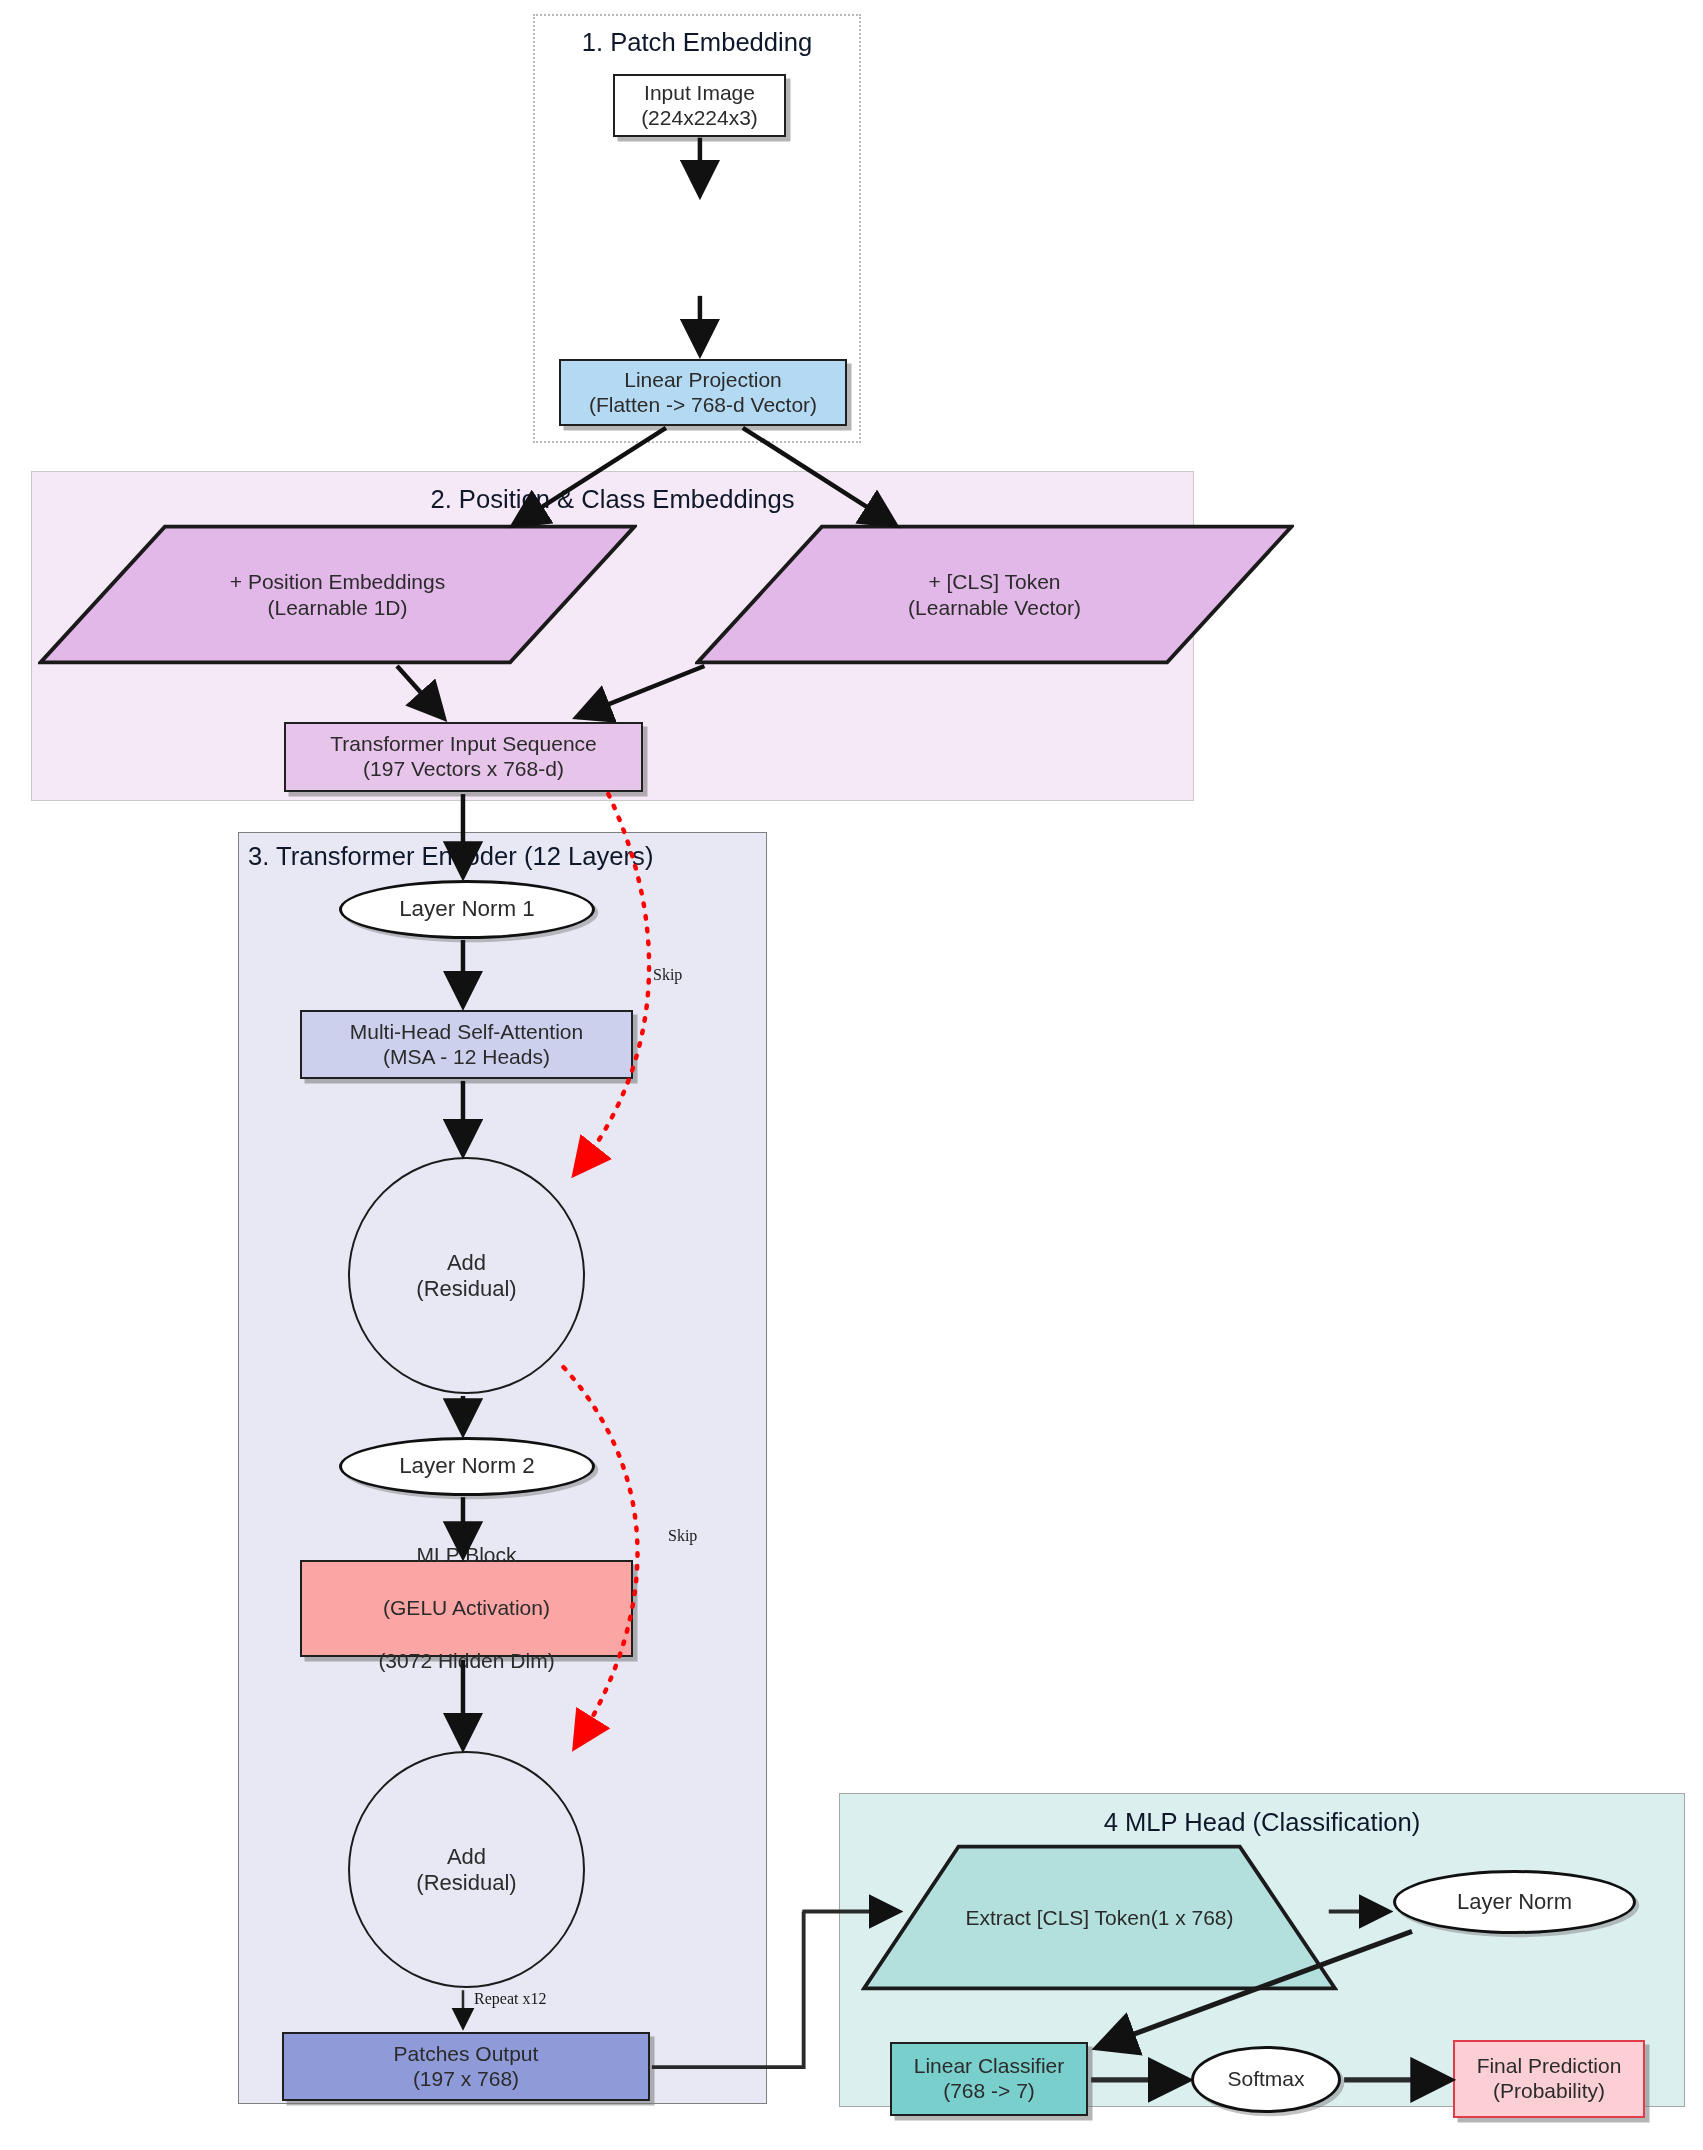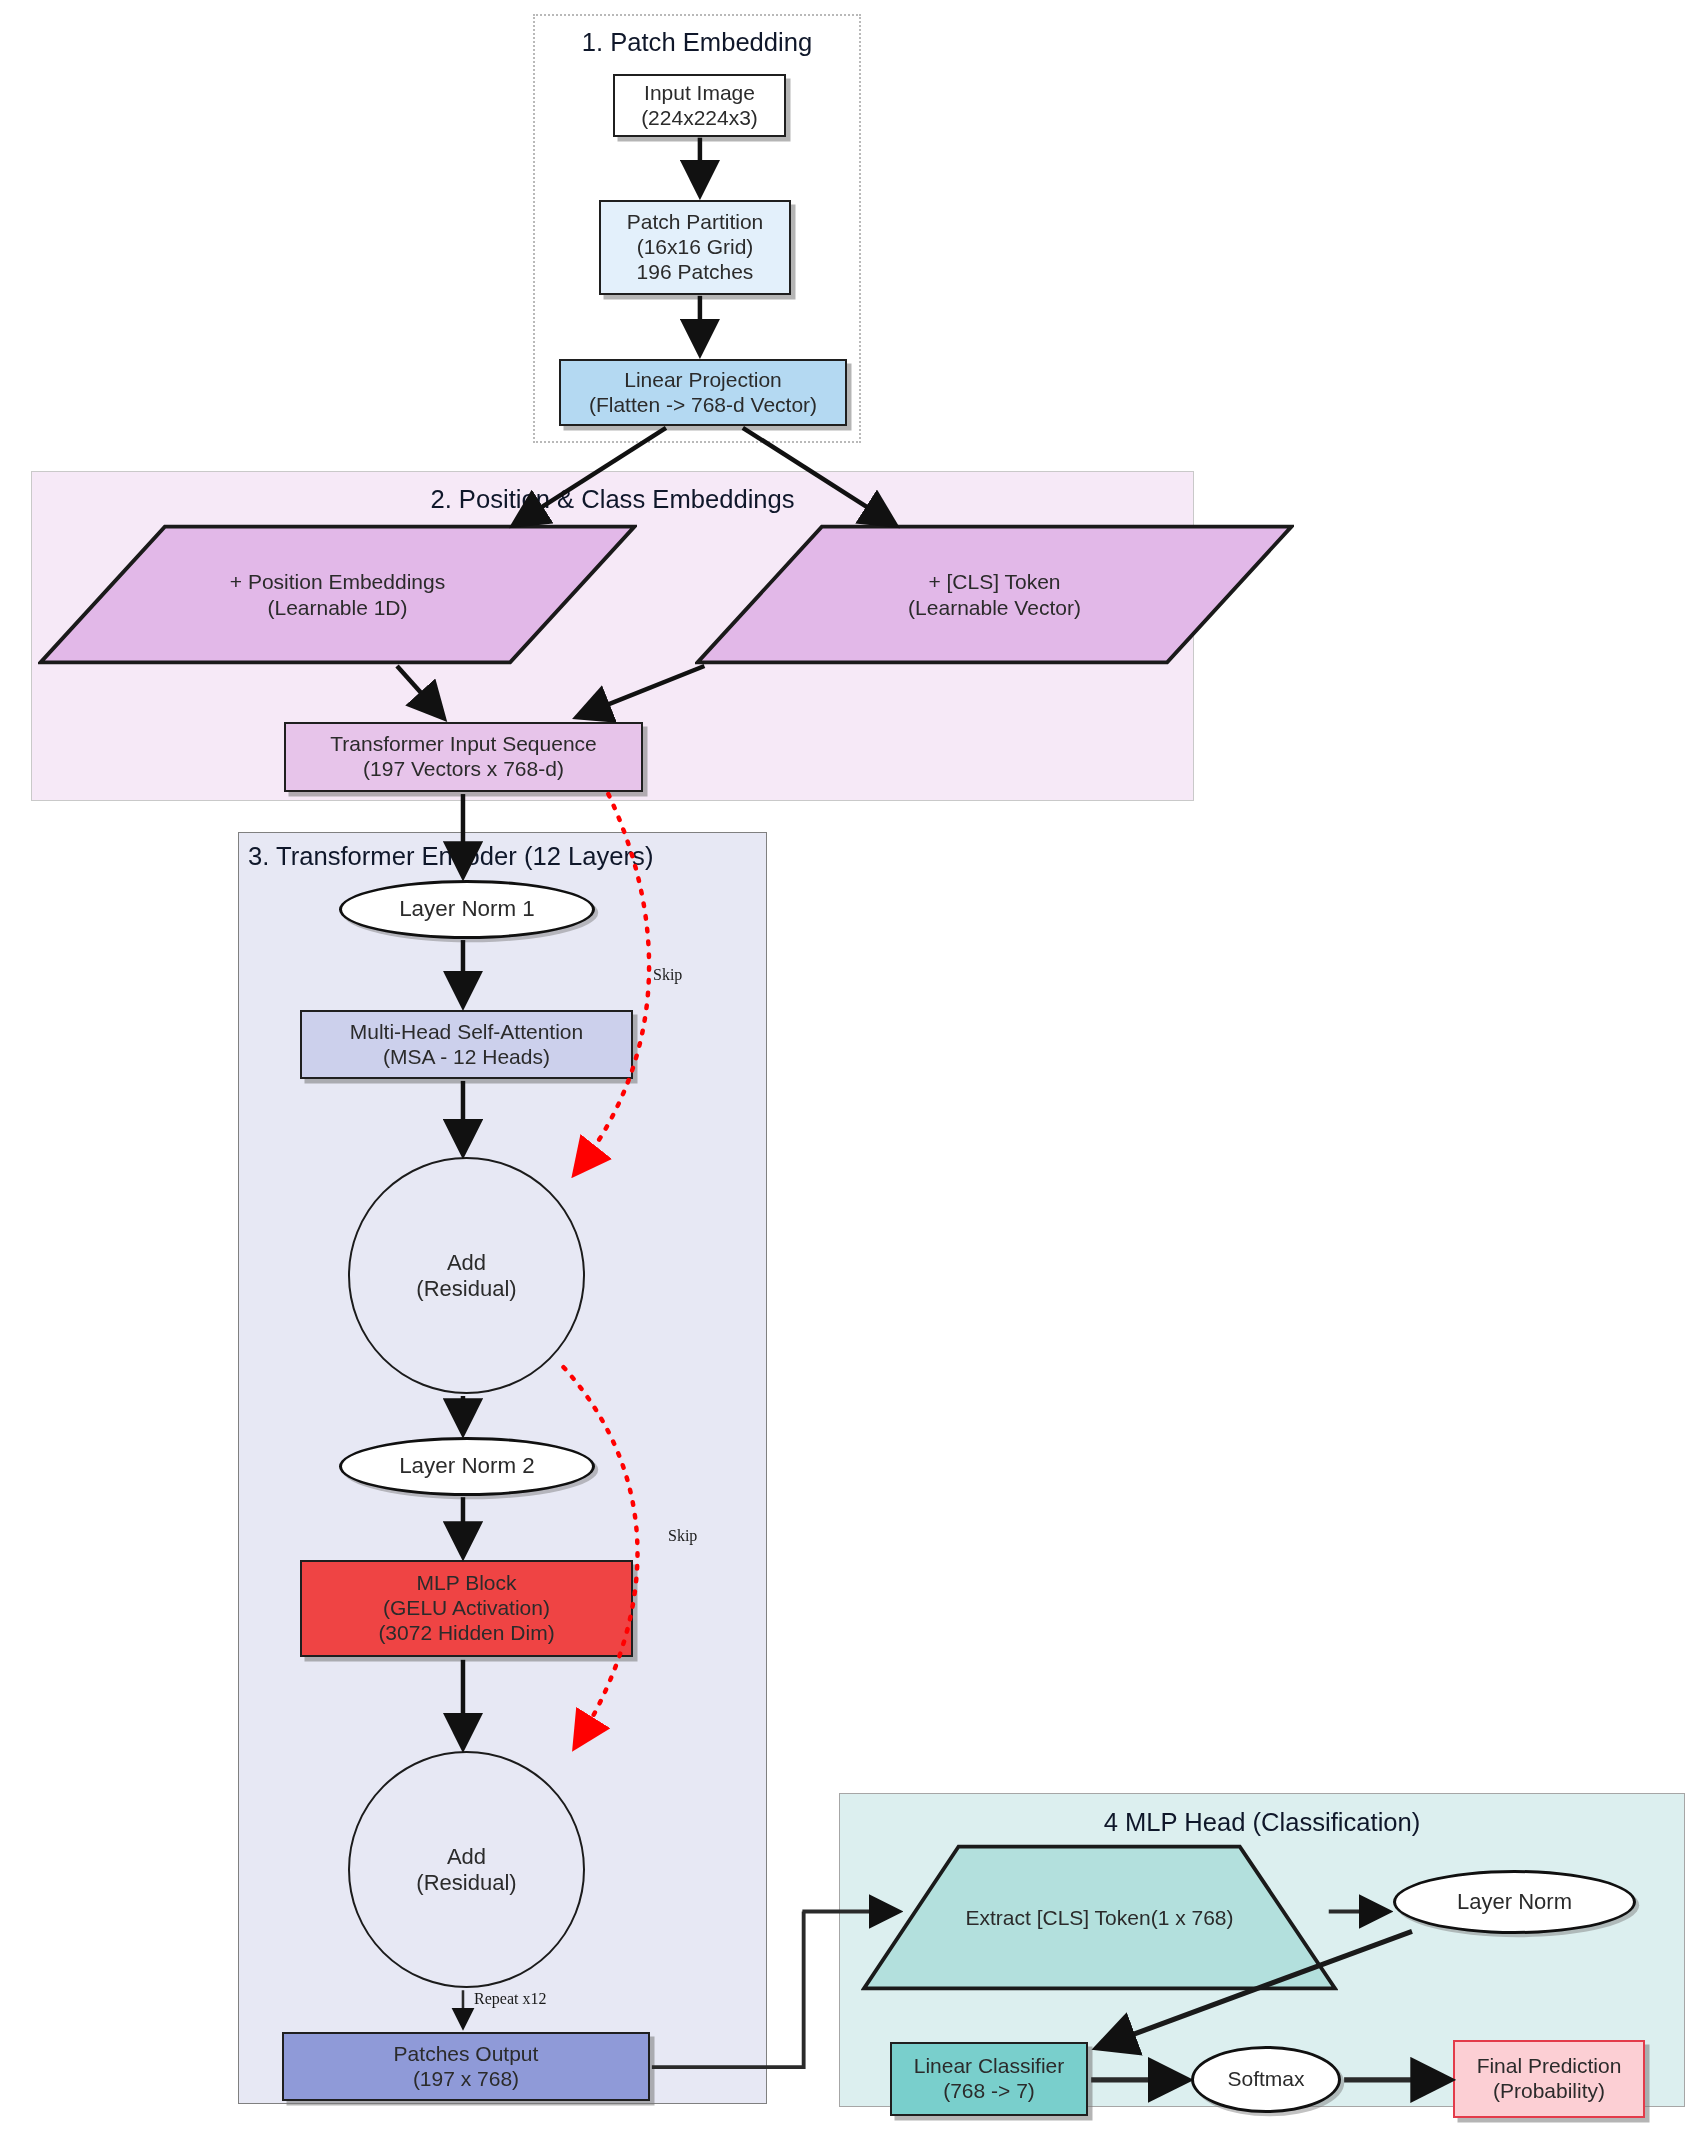--- a/index.html
+++ b/index.html
@@ -37,21 +37,21 @@
   #n-linproj{left:559px; top:359px;  width:288px; height:67px; background:#b4d9f2; font-size:21px;}
 
   #p-pos{left:38px;  top:524px; width:599px; height:141px;}
   #p-cls{left:695px;top:524px; width:599px; height:141px;}
   #n-seq {left:284px; top:722px; width:359px; height:70px; background:#e7c4ea; font-size:21px;}
 
   #n-ln1 {left:339px; top:880px; width:256px; height:59px; font-size:22.4px;}
   #n-msa {left:300px; top:1010px; width:333px; height:69px; background:#ccd0ec; font-size:21px;}
   #n-add1{left:348px; top:1157px; width:237px; height:237px; font-size:22px;}
   #n-ln2 {left:339px; top:1437px; width:256px; height:59px; font-size:22.4px;}
-  #n-mlp {left:300px; top:1560px; width:333px; height:97px; background:#ef4444; font-size:21px;}
+  #n-mlp {left:300px; top:1560px; width:333px; height:97px; background:#fca5a5; font-size:21px;gap:28px;}
   #n-add2{left:348px; top:1751px; width:237px; height:237px; font-size:22px;}
   #n-encout{left:282px; top:2032px; width:368px; height:69px; background:#8f9ad8; font-size:21px;}
 
   #t-cls {left:861px; top:1844px; width:477px; height:147px;}
   #n-lnh {left:1393px; top:1870px; width:243px; height:64px; font-size:22px;}
   #n-lincls{left:890px; top:2042px; width:198px; height:74px; background:#79cfcc; font-size:21px;}
   #n-soft{left:1191px; top:2046px; width:150px; height:67px; font-size:21px;}
   #n-final{left:1453px; top:2040px; width:192px; height:78px; background:#fccfd4; border-color:#e33b4a; font-size:21px;}
 
   
@@ -66,25 +66,20 @@
 
   <div class="group" id="grp-patch">
     <div class="group-title" style="top:11.5px;">1. Patch Embedding</div>
   </div>
 
   <div class="node rect" id="n-input">
     <span class="ln">Input Image</span>
     <span class="ln">(224x224x3)</span>
   </div>
 
-  <div class="node rect" id="n-patch">
-    <span class="ln">Patch Partition</span>
-    <span class="ln">(16x16 Grid)</span>
-    <span class="ln">196 Patches</span>
-  </div>
 
   <div class="node rect" id="n-linproj">
     <span class="ln">Linear Projection</span>
     <span class="ln">(Flatten -&gt; 768-d Vector)</span>
   </div>
 
   <div class="group" id="grp-pos">
     <div class="group-title" style="top:12.8px;">2. Position &amp; Class Embeddings</div>
   </div>
 

